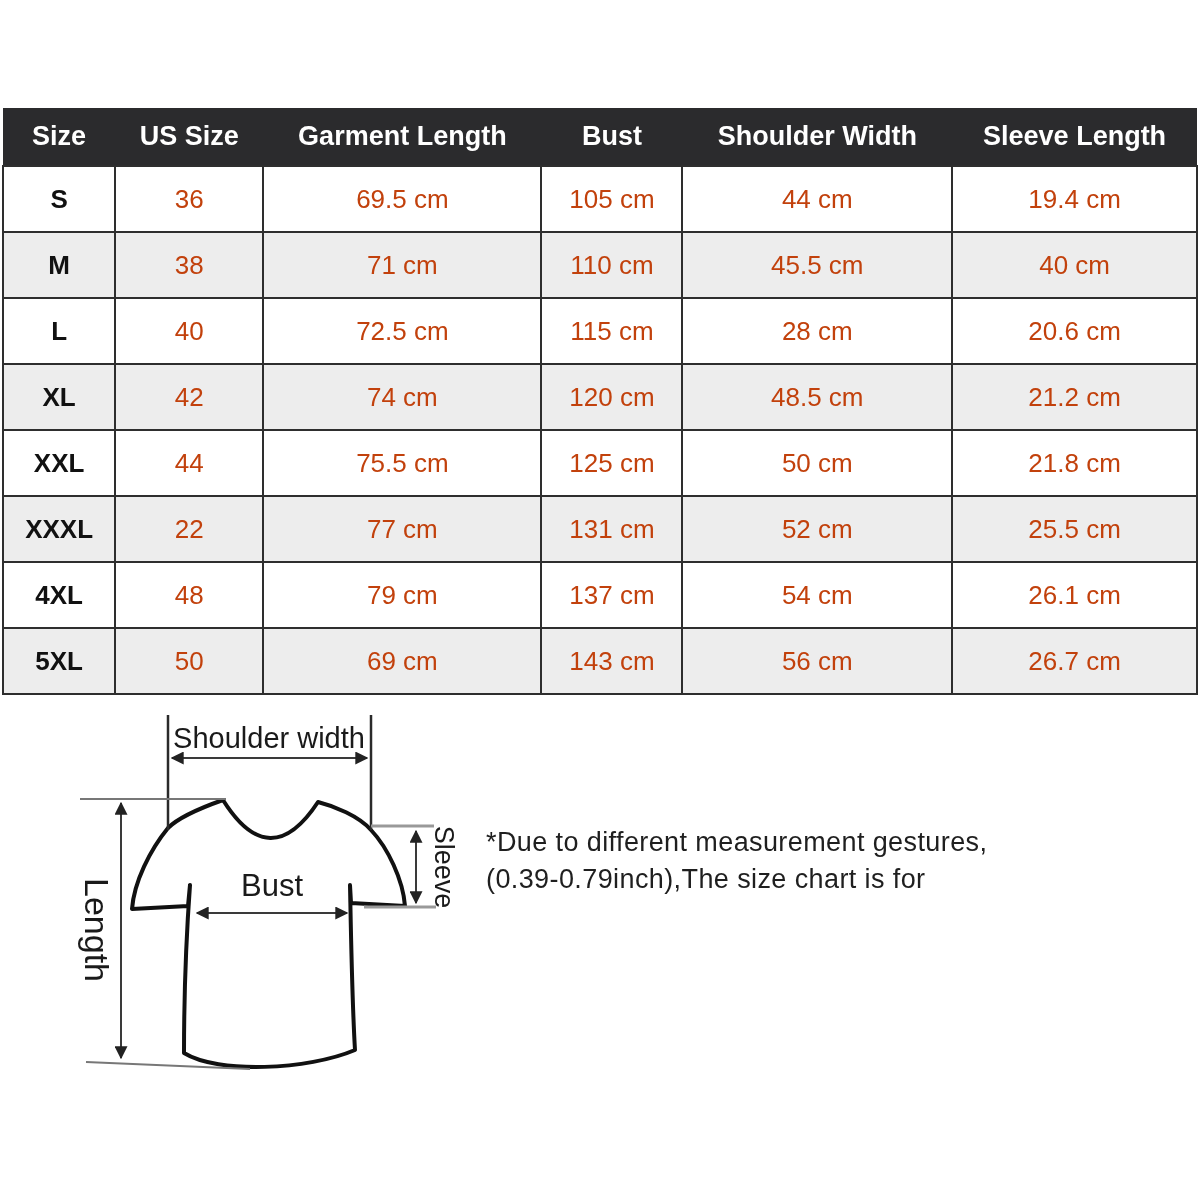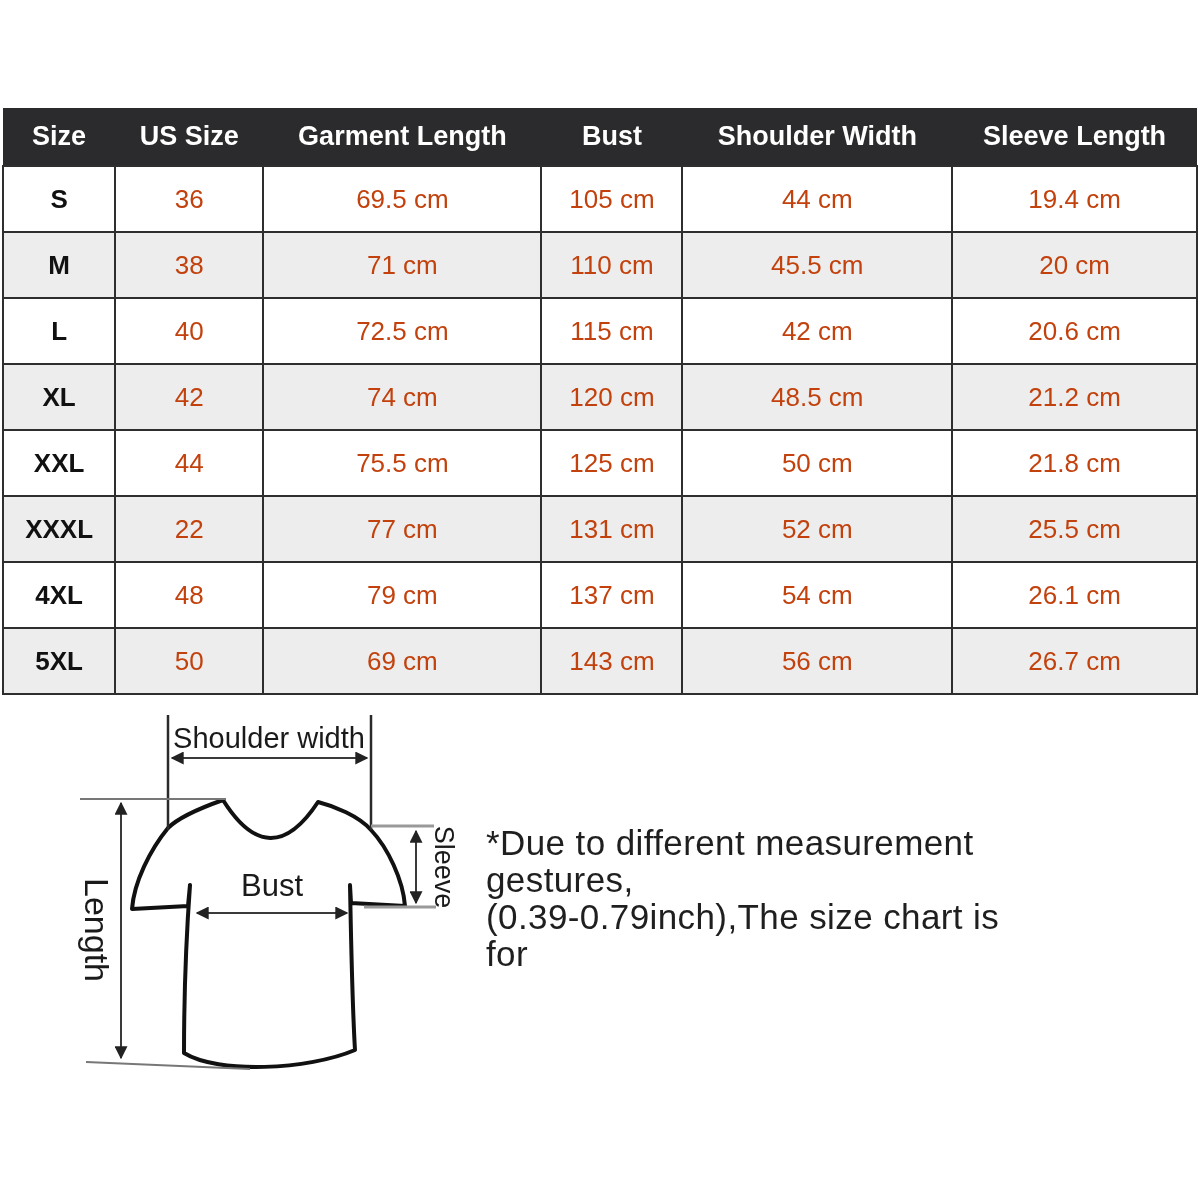--- a/index.html
+++ b/index.html
@@ -85,21 +85,21 @@
     fill: #1a1a1a;
     font-family: "Liberation Sans", "DejaVu Sans", sans-serif;
   }
 
   
   .disclaimer {
     position: absolute;
     left: 486px;
     top: 824px;
     width: 560px;
-    font-size: 35px;
+    font-size: 27px;
     line-height: 37px;
     color: #1f1f1f;
     letter-spacing: 0.4px;
   }
 </style>
 </head>
 <body>
 
 <table class="size-table">
   <colgroup>
@@ -128,28 +128,28 @@
         <td>105 cm</td>
         <td>44 cm</td>
         <td>19.4 cm</td>
       </tr>
       <tr>
         <td>M</td>
         <td>38</td>
         <td>71 cm</td>
         <td>110 cm</td>
         <td>45.5 cm</td>
-        <td>20 cm</td>
+        <td>40 cm</td>
       </tr>
       <tr>
         <td>L</td>
         <td>40</td>
         <td>72.5 cm</td>
         <td>115 cm</td>
-        <td>42 cm</td>
+        <td>28 cm</td>
         <td>20.6 cm</td>
       </tr>
       <tr>
         <td>XL</td>
         <td>42</td>
         <td>74 cm</td>
         <td>120 cm</td>
         <td>48.5 cm</td>
         <td>21.2 cm</td>
       </tr>

